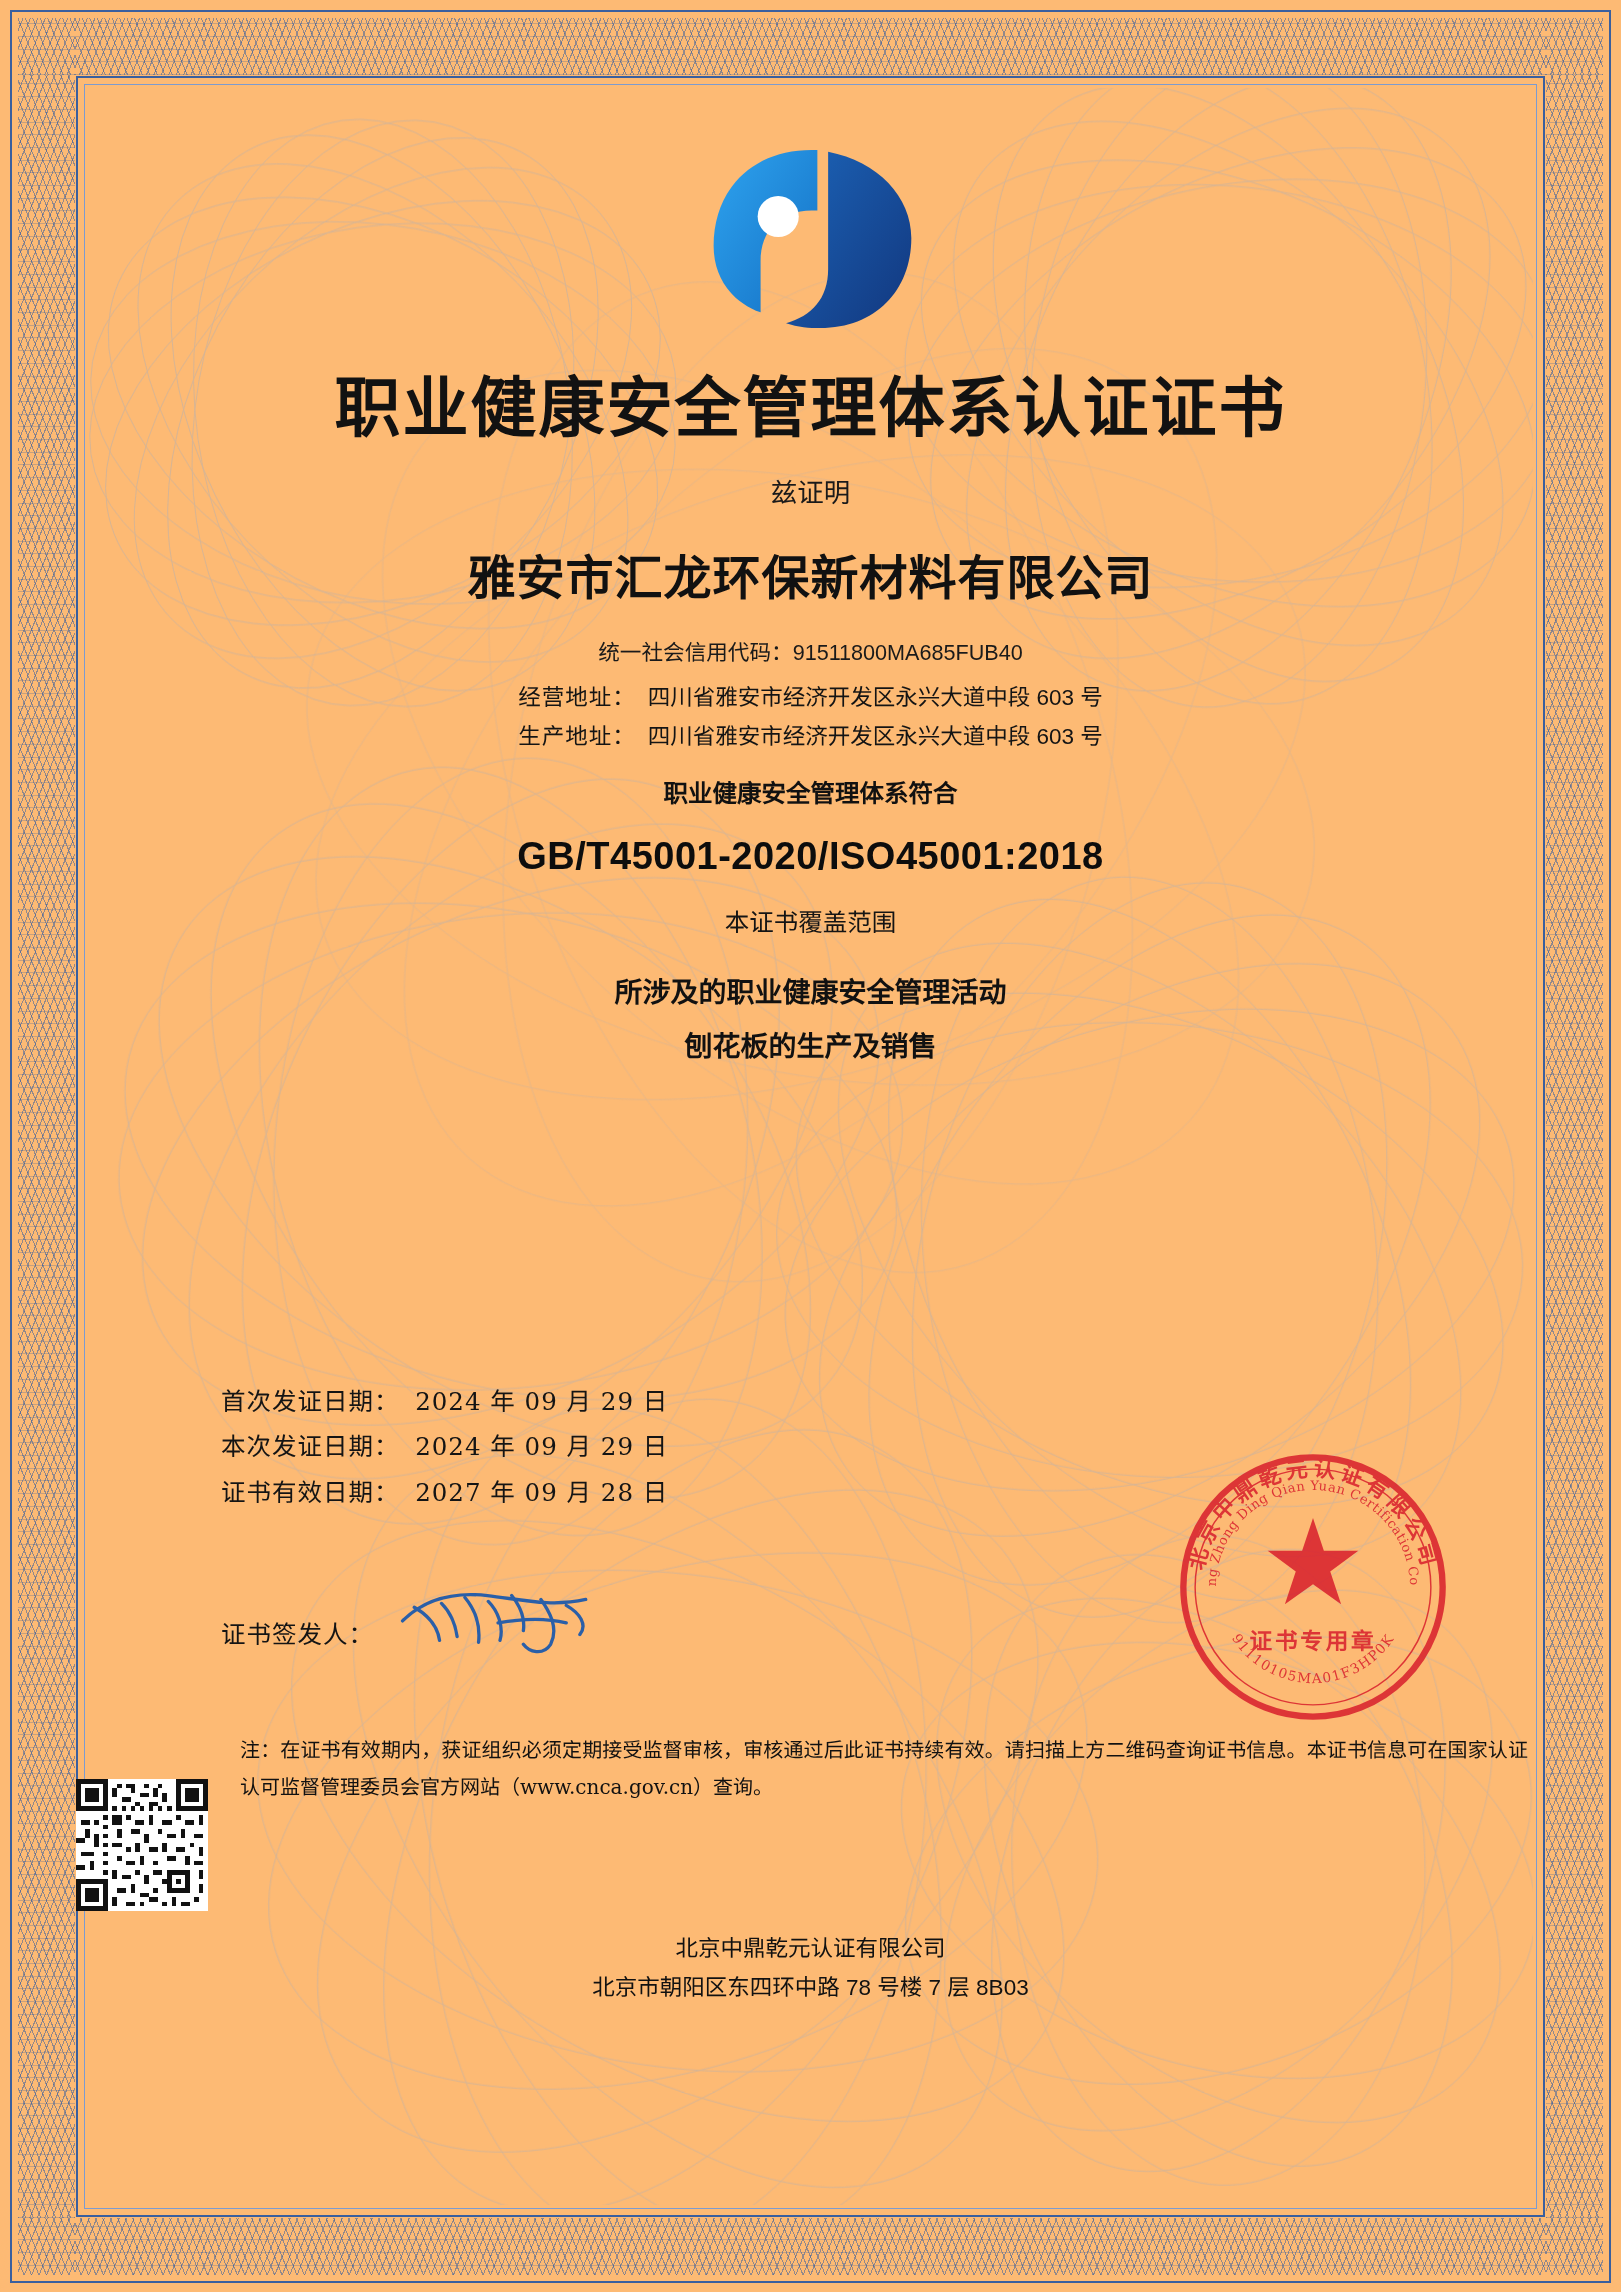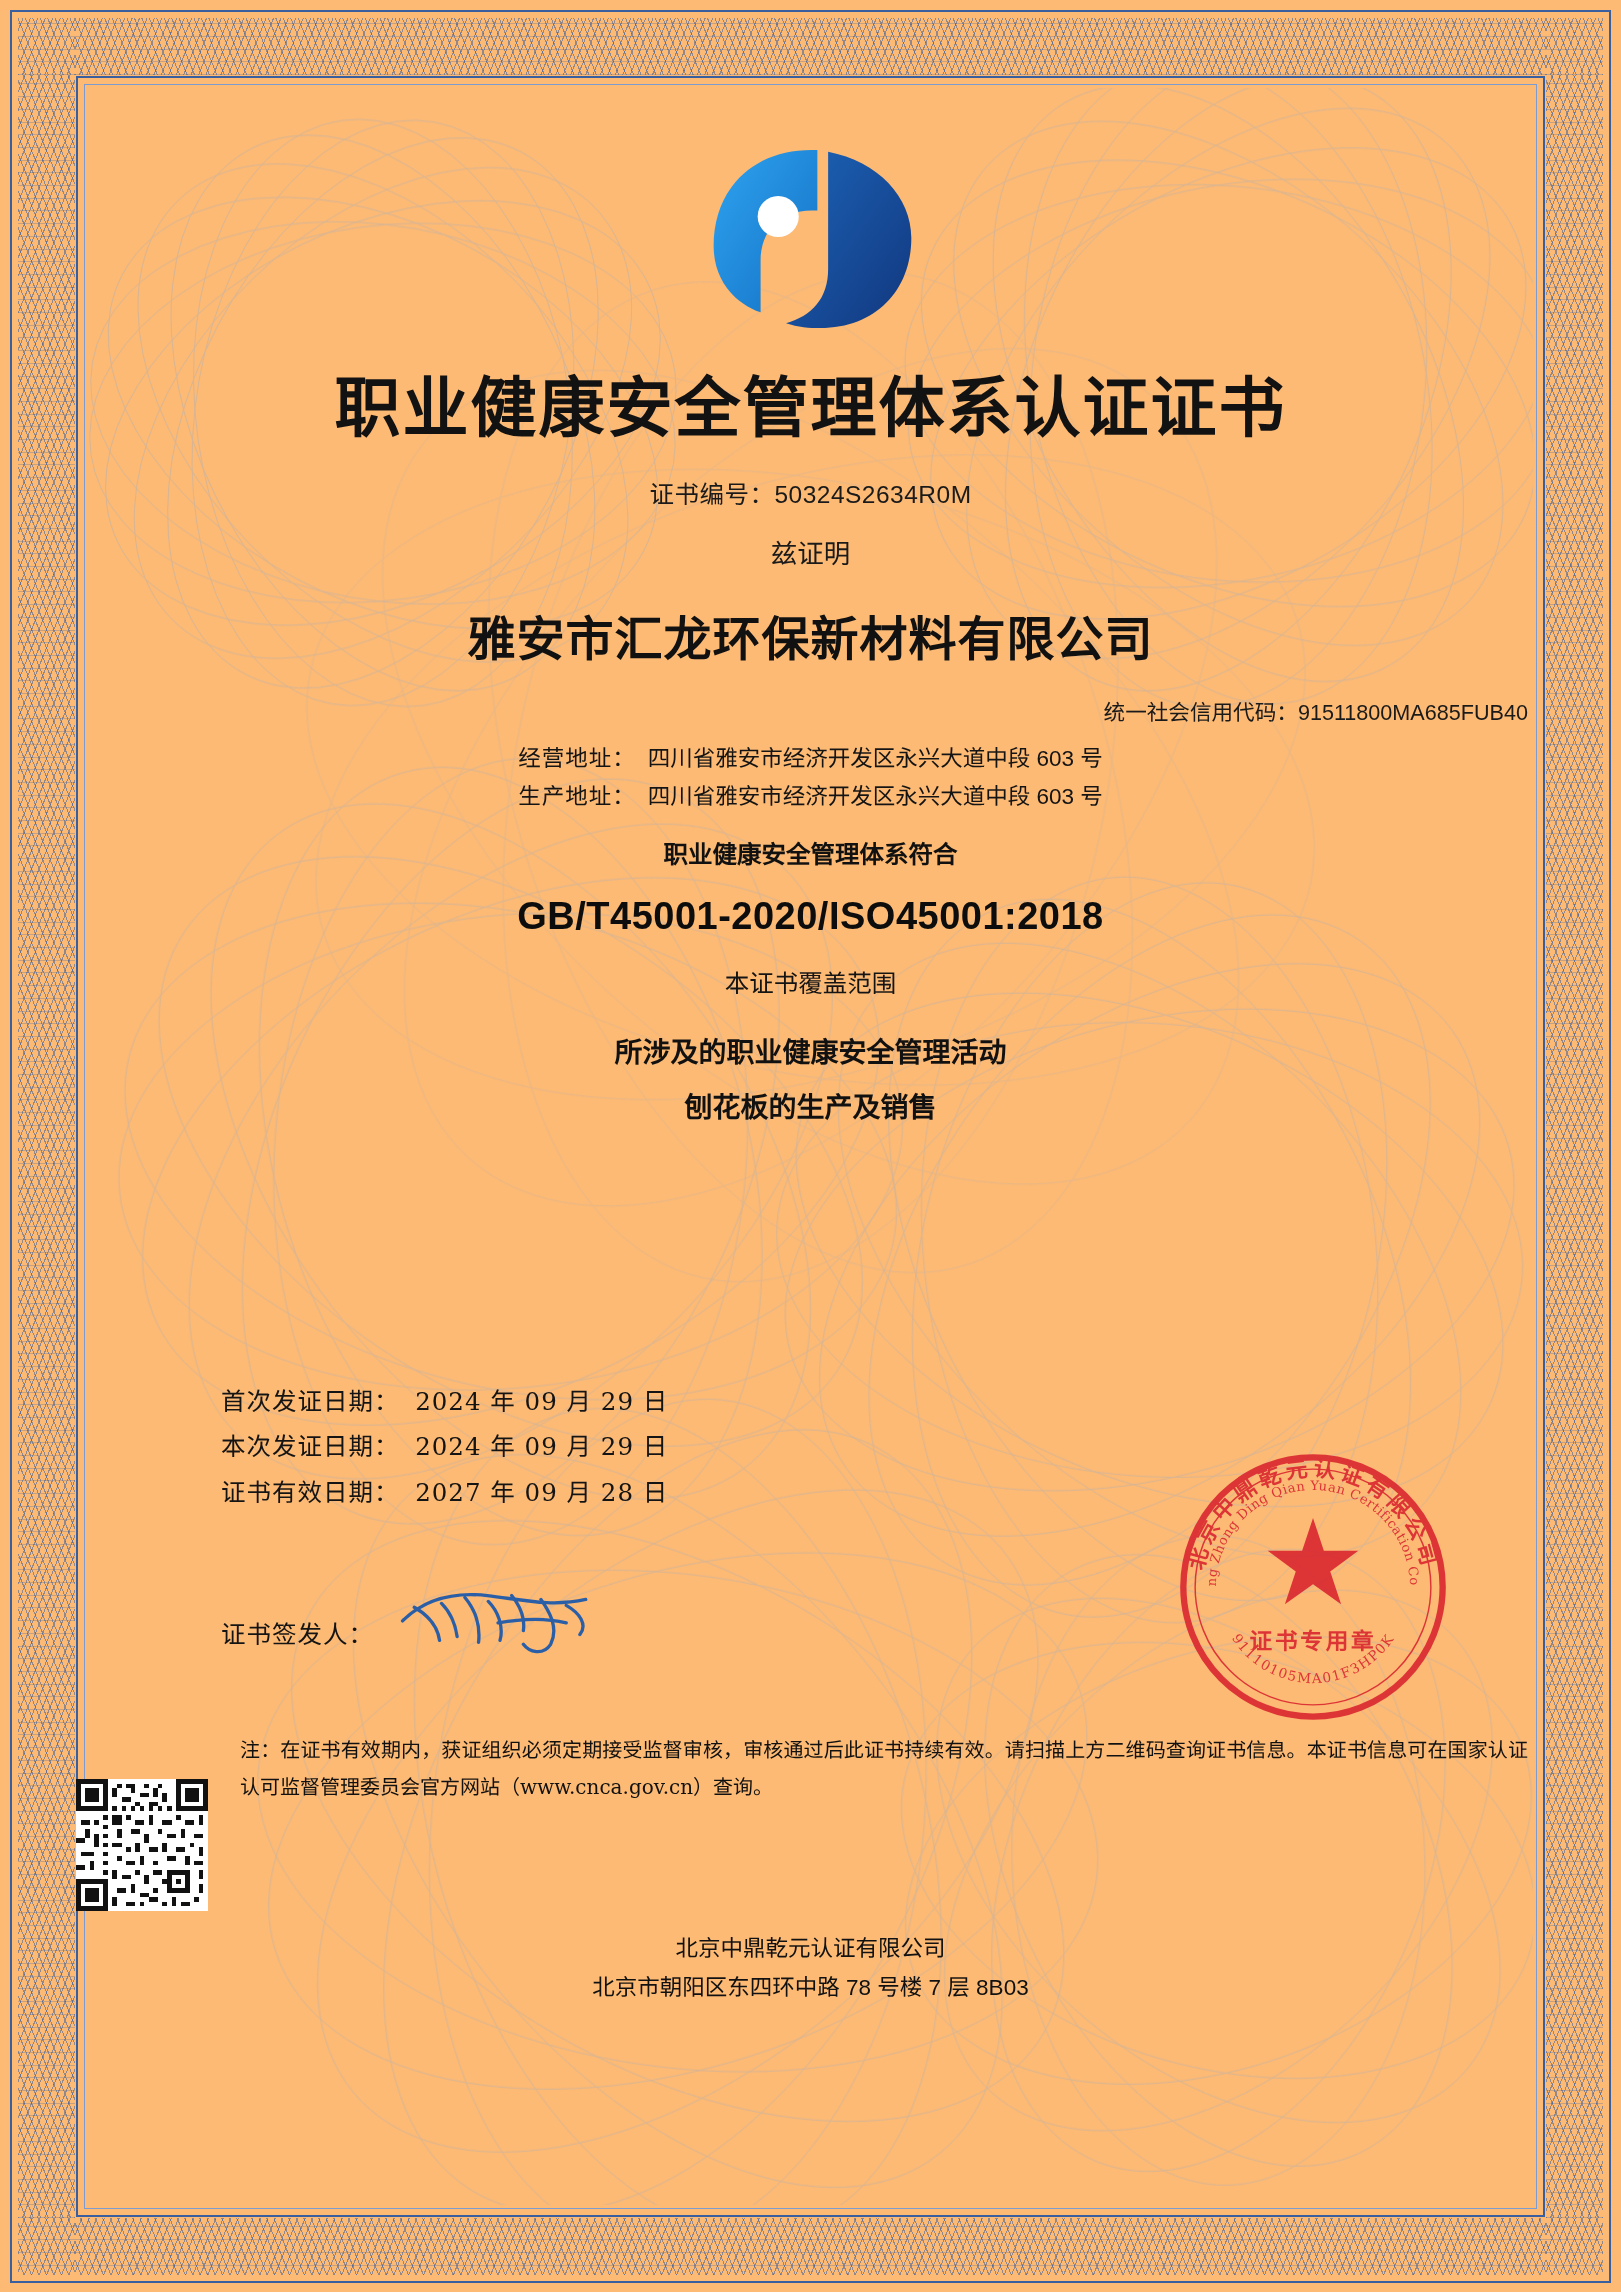--- a/index.html
+++ b/index.html
@@ -131,21 +131,20 @@
     font-weight: 700;
     color: #111;
     letter-spacing: 1px;
     font-family: "DejaVu Sans", "Liberation Sans", sans-serif;
   }
 
   .credit-code {
     margin-top: 25.5px;
     font-size: 21.6px;
     color: #1a1a1a;
-    text-align: right;
   }
 
   .addr-block {
     margin-top: 13.7px;
     font-size: 22.5px;
     line-height: 1.72;
     color: #141414;
   }
   .addr-row { display: block; }
   .addr-label { letter-spacing: 1px; }
@@ -371,23 +370,20 @@
           </linearGradient>
         </defs>
         <path d="M118 6 C58 6 18 46 18 104 C18 138 38 162 66 172 L66 120 C66 88 86 68 118 68 C120 68 122 68 124 68 L124 6 C122 6 120 6 118 6 Z" fill="url(#lgA)"></path>
         <path d="M135 8 L135 128 C135 158 118 176 92 183 C104 187 116 188 127 188 C183 188 220 150 220 96 C220 54 186 18 135 8 Z" fill="url(#lgB)"></path>
         <circle cx="84" cy="74" r="21" fill="#ffffff"></circle>
       </svg>
     </div>
 
     <div class="cert-title">职业健康安全管理体系认证证书</div>
 
-    <div class="cert-number">
-      <span>证书编号：</span><span>50324S2634R0M</span>
-    </div>
 
     <div class="hereby">兹证明</div>
 
     <div class="company">雅安市汇龙环保新材料有限公司</div>
 
     <div class="credit-code">
       <span>统一社会信用代码：</span><span>91511800MA685FUB40</span>
     </div>
 
     <div class="addr-block">

